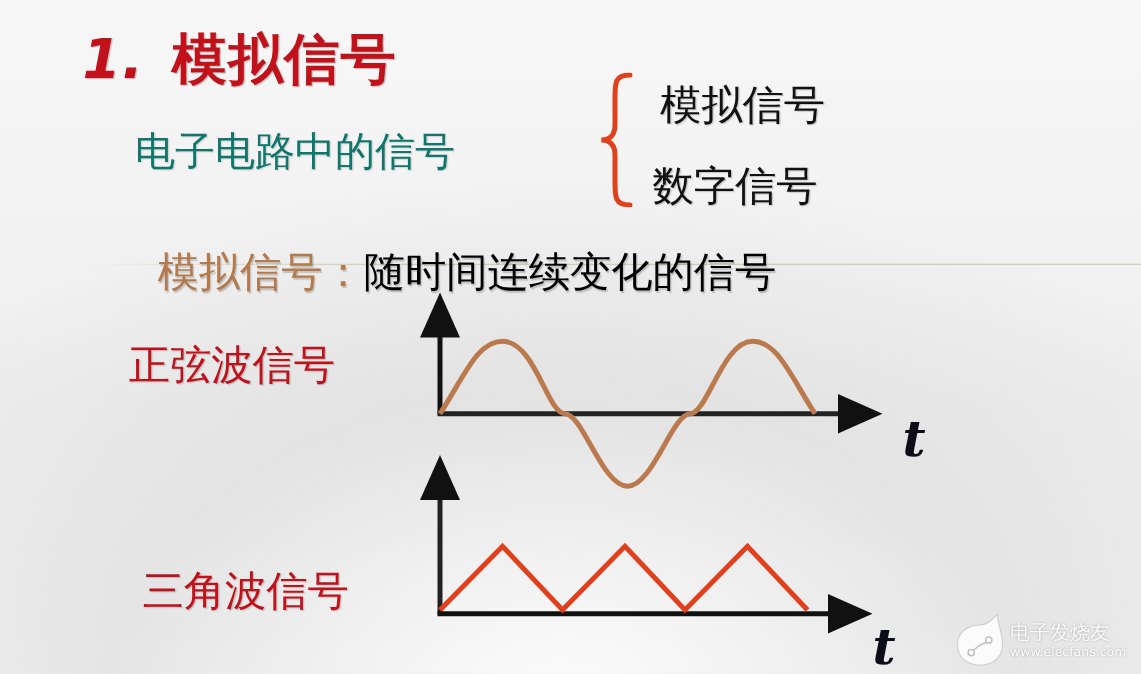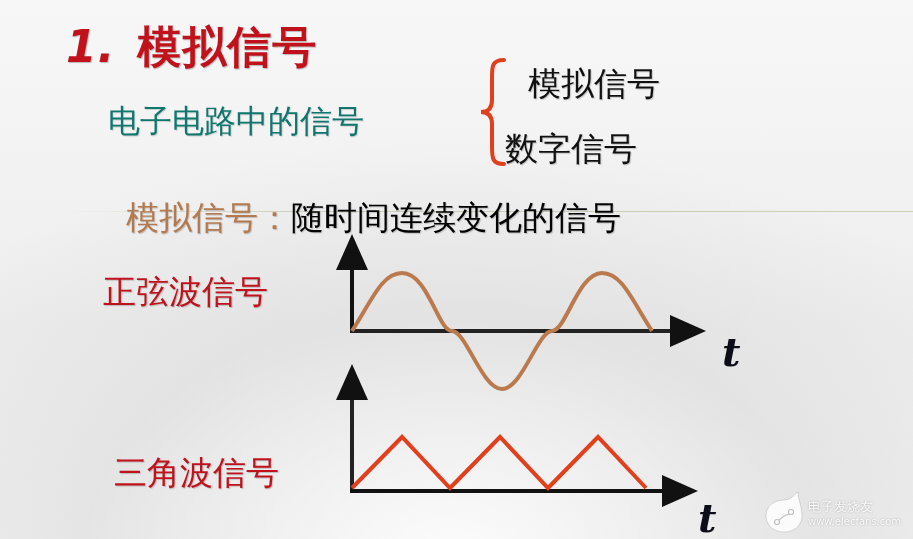--- a/index.html
+++ b/index.html
@@ -33,21 +33,21 @@
     font-family: "DejaVu Sans", "Liberation Sans", sans-serif;
     text-shadow: 1px 1px 1px rgba(0,0,0,0.15);
   }
   .brace { position: absolute; left: 478px; top: 58px; }
   .branch {
     position: absolute; font-size: 33px; color: #111;
     font-family: "DejaVu Sans", "Liberation Sans", sans-serif;
     text-shadow: 1px 1px 1px rgba(0,0,0,0.2);
   }
   .branch.a { left: 528px; top: 62px; }
-  .branch.b { left: 505px; top: 127px; }
+  .branch.b { left: 522px; top: 127px; }
   .def {
     position: absolute; left: 126px; top: 196px; font-size: 33px;
     font-family: "DejaVu Sans", "Liberation Sans", sans-serif;
     text-shadow: 1px 1px 1px rgba(0,0,0,0.2);
   }
   .def .term { color: #b4794d; }
   .def .desc { color: #000000; }
   .wave-label {
     position: absolute; font-size: 33px; color: #c1121c;
     text-shadow: 1px 1px 1px rgba(0,0,0,0.2);
@@ -56,21 +56,21 @@
   .wave-label.tri { left: 114px; top: 405px; margin-top: 46px; }
   .plot { position: absolute; left: 0; top: 0; }
   .tlabel {
     position: absolute; font-family: "DejaVu Serif", serif; font-style: italic;
     font-weight: bold; font-size: 40px; color: #0d0d1a;
   }
   .tlabel.t1 { left: 722px; top: 328px; }
   .tlabel.t2 { left: 698px; top: 494px; }
   .watermark { position: absolute; left: 764px; top: 490px; display: flex; align-items: center; gap: 4px; opacity: 0.85; }
   .wm-text { display: flex; flex-direction: column; }
-  .wm-cn { font-size: 13px; color: #fff; text-shadow: 0 0 2px rgba(0,0,0,0.35); font-family: "DejaVu Sans", sans-serif; }
+  .wm-cn { font-size: 16px; color: #fff; text-shadow: 0 0 2px rgba(0,0,0,0.35); font-family: "DejaVu Sans", sans-serif; }
   .wm-url { font-size: 10px; color: #fff; text-shadow: 0 0 2px rgba(0,0,0,0.35); font-family: "DejaVu Sans", sans-serif; }
 </style>
 </head>
 <body>
 
 <div class="bg"></div>
 <div class="hline"></div>
 
 <div class="title">
   <span class="num">1.</span><span>模拟信号</span>

